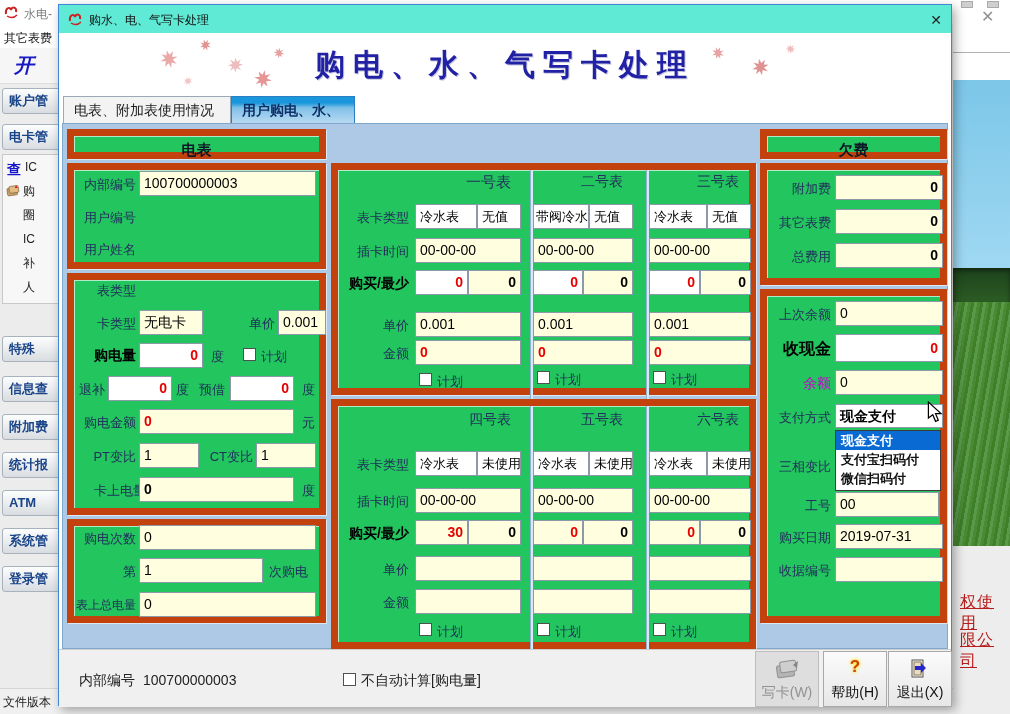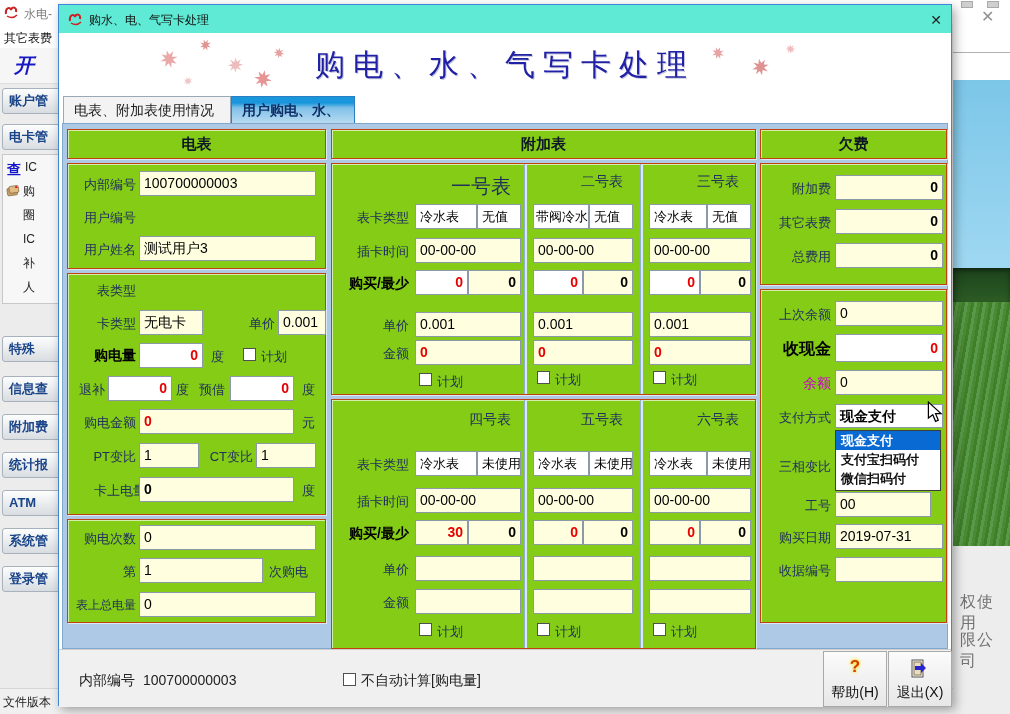--- a/index.html
+++ b/index.html
@@ -23,46 +23,46 @@
                font-size:12px; color:#222; line-height:26px; padding-left:3px; }
 
   
   #bg-right { left:953px; top:0; width:57px; height:714px; background:#fff; overflow:hidden; }
   .photo-sky  { left:0; top:80px;  width:57px; height:188px; background:linear-gradient(#7cc6e8,#9fd8f2); }
   .photo-tree { left:0; top:268px; width:57px; height:34px;  background:linear-gradient(#1c431c,#2c5c24);
                 box-shadow:inset 0 3px 4px rgba(0,0,0,.4); }
   .photo-grass{ left:0; top:302px; width:57px; height:244px;
                 background:repeating-linear-gradient(100deg,#3f7f28 0 3px,#58994a 3px 6px,#4a8a34 6px 9px); }
   .photo-gray { left:0; top:546px; width:57px; height:168px; background:#ededed; }
-  .copy-line  { font-size:16px; color:#737373; letter-spacing:1px; }
+  .copy-line  { font-size:16px; color:#b91c1c; letter-spacing:1px;text-decoration:underline; }
   .bg-x { color:#909090; font-size:16px; line-height:18px; }
   .frag { background:#cfcfcf; border:1px solid #aaa; }
 
   
   #dialog { left:58px; top:4px; width:894px; height:702px; background:#fff;
             border:1px solid #3f87d4; box-shadow:3px 4px 10px rgba(0,0,0,.35); }
   #dlg-titlebar { left:0; top:0; width:892px; height:28px; background:#5eead4; }
   #dlg-title { left:30px; top:7px; font-size:12px; color:#111; }
   .close-btn { width:26px; height:22px; text-align:center; line-height:22px; font-size:14px; color:#222; }
   #dlg-banner { left:0; top:28px; width:892px; height:62px; background:#fff; overflow:hidden; }
   #banner-title { left:0; top:12px; width:892px; text-align:center; font-family:"DejaVu Serif", serif;
-                  font-size:30px; font-weight:normal; color:#2121a6; letter-spacing:8px;
+                  font-size:30px; font-weight:bold; color:#2121a6; letter-spacing:8px;
                   text-shadow:1px 1px 0 #c8c8de; }
   .leaf { width:20px; height:20px; }
 
   #dlg-tabs { left:0; top:90px; width:892px; height:28px; background:#fff; }
   .tab { height:28px; line-height:26px; font-size:14px; padding:0 10px; border:1px solid #9aa8b8;
          border-bottom:none; color:#222; background:#f3f3f3; }
   .tab.active { background:linear-gradient(#1a97dc 0 6px, #7fc0e8 40%, #bcdcf2);
                 color:#0d2f66; font-weight:bold; border-color:#2a7fc0; }
 
   #dlg-content { left:3px; top:118px; width:886px; height:526px; background:#adc9e6; border:1px solid #7fa8cc; }
 
-  .grp { border:1px solid #c2410c; box-shadow:inset 1px 1px 0 rgba(255,255,255,.65), 1px 1px 0 rgba(255,255,255,.55);
-         background:#84cc16; }
+  .grp { border:7px solid #c2410c; box-shadow:inset 1px 1px 0 rgba(255,255,255,.65), 1px 1px 0 rgba(255,255,255,.55);
+         background:#22c55e; }
   .hdr { font-size:15px; font-weight:bold; color:#0d1626; text-align:center; line-height:28px; }
   .lbl { font-size:13px; color:#22305c; text-align:right; white-space:nowrap; }
   .lbl.b { font-size:14px; font-weight:bold; color:#000; }
   .lbl.mag { color:#cc00cc; }
   .fld { background:#ffffdf; border:1px solid #8b99a9; font-size:14px; line-height:23px; height:25px;
          padding:0 4px; color:#000; overflow:hidden; white-space:nowrap; }
   .fld.white { background:#fff; }
   .fld.red { color:#e60000; font-weight:bold; }
   .fld.right { text-align:right; }
   .fld.bold { font-weight:bold; }
@@ -198,21 +198,20 @@
 
   <div class="abs grp hdr" style="left:8px;top:124px;width:259px;height:30px">电表</div>
   <div class="abs grp" style="left:8px;top:158px;width:259px;height:106px"></div>
   <div class="abs grp" style="left:8px;top:268px;width:259px;height:242px"></div>
   <div class="abs grp" style="left:8px;top:514px;width:259px;height:104px"></div>
 
   <div class="abs lbl" style="left:10px;top:171px;width:67px">内部编号</div>
   <div class="abs fld" style="left:80px;top:166px;width:177px">100700000003</div>
   <div class="abs lbl" style="left:10px;top:204px;width:67px">用户编号</div>
   <div class="abs lbl" style="left:10px;top:236px;width:67px">用户姓名</div>
-  <div class="abs fld" style="left:80px;top:231px;width:177px">测试用户3</div>
 
   <div class="abs lbl" style="left:10px;top:277px;width:67px">表类型</div>
   <div class="abs lbl" style="left:10px;top:310px;width:67px">卡类型</div>
   <div class="abs fld" style="left:80px;top:305px;width:64px">无电卡</div>
   <div class="abs lbl" style="left:150px;top:310px;width:66px">单价</div>
   <div class="abs fld" style="left:219px;top:305px;width:48px">0.001</div>
   <div class="abs lbl b" style="left:10px;top:342px;width:67px">购电量</div>
   <div class="abs fld white red right" style="left:80px;top:338px;width:64px">0</div>
   <div class="abs cbl" style="left:152px;top:343px">度</div>
   <div class="abs cb" style="left:184px;top:343px"></div>
@@ -235,31 +234,30 @@
   <div class="abs cbl" style="left:243px;top:477px">度</div>
 
   <div class="abs lbl" style="left:10px;top:525px;width:67px">购电次数</div>
   <div class="abs fld" style="left:80px;top:520px;width:177px">0</div>
   <div class="abs lbl" style="left:10px;top:558px;width:67px">第</div>
   <div class="abs fld" style="left:80px;top:553px;width:124px">1</div>
   <div class="abs cbl" style="left:210px;top:558px">次购电</div>
   <div class="abs lbl" style="left:4px;top:592px;width:73px;font-size:12px">表上总电量</div>
   <div class="abs fld" style="left:80px;top:587px;width:177px">0</div>
 
-  <div class="abs grp hdr" style="left:272px;top:124px;width:425px;height:30px">附加表</div>
   <div class="abs grp" style="left:272px;top:158px;width:425px;height:232px">
     <div class="abs vsep" style="left:192px;top:0;height:230px"></div>
     <div class="abs vsep" style="left:308px;top:0;height:230px"></div>
   </div>
   <div class="abs grp" style="left:272px;top:394px;width:425px;height:250px">
     <div class="abs vsep" style="left:192px;top:0;height:248px"></div>
     <div class="abs vsep" style="left:308px;top:0;height:248px"></div>
   </div>
 
-  <div class="abs lbl" style="left:356px;top:168px;width:96px;font-size:20px">一号表</div>
+  <div class="abs lbl" style="left:356px;top:168px;width:96px;font-size:15px">一号表</div>
   <div class="abs lbl" style="left:474px;top:168px;width:90px;font-size:14px">二号表</div>
   <div class="abs lbl" style="left:590px;top:168px;width:90px;font-size:14px">三号表</div>
 
   <div class="abs lbl" style="left:278px;top:204px;width:72px">表卡类型</div>
   <div class="abs lbl" style="left:278px;top:238px;width:72px">插卡时间</div>
   <div class="abs lbl b" style="left:272px;top:270px;width:78px">购买/最少</div>
   <div class="abs lbl" style="left:278px;top:312px;width:72px">单价</div>
   <div class="abs lbl" style="left:278px;top:340px;width:72px">金额</div>
 
   <div class="abs fld white" style="left:356px;top:199px;width:62px;font-size:13px">冷水表</div>
@@ -347,21 +345,21 @@
   <div class="abs fld" style="left:776px;top:296px;width:108px">0</div>
   <div class="abs lbl b" style="left:702px;top:334px;width:70px;font-size:16px">收现金</div>
   <div class="abs fld white red right" style="left:776px;top:329px;width:108px;height:28px;line-height:26px">0</div>
   <div class="abs lbl mag" style="left:702px;top:370px;width:70px;font-size:14px">余额</div>
   <div class="abs fld" style="left:776px;top:365px;width:108px">0</div>
 
   <div class="abs lbl" style="left:702px;top:404px;width:70px">支付方式</div>
   <div class="abs fld white bold" style="left:776px;top:399px;width:108px;height:24px;line-height:22px">现金支付</div>
   <div class="abs lbl" style="left:702px;top:453px;width:70px">三相变比</div>
   <div class="abs lbl" style="left:730px;top:492px;width:42px">工号</div>
-  <div class="abs fld" style="left:776px;top:487px;width:96px">00</div>
+  <div class="abs fld" style="left:776px;top:487px;width:104px">00</div>
   <div class="abs lbl" style="left:702px;top:524px;width:70px">购买日期</div>
   <div class="abs fld" style="left:776px;top:519px;width:108px">2019-07-31</div>
   <div class="abs lbl" style="left:702px;top:557px;width:70px">收据编号</div>
   <div class="abs fld" style="left:776px;top:552px;width:108px"></div>
 
   <div class="abs" id="pay-list" style="left:776px;top:425px;width:106px;height:61px;z-index:5">
     <div class="pay-item sel">现金支付</div>
     <div class="pay-item">支付宝扫码付</div>
     <div class="pay-item">微信扫码付</div>
   </div>
@@ -369,20 +367,28 @@
   <svg class="abs" style="left:866px;top:396px;z-index:9" width="20" height="22" viewBox="0 0 14 20">
     <polygon points="1,1 1,15.5 5,12.5 7.5,18.5 10,17.5 7.5,11.5 12.5,11.5" fill="#fff" stroke="#000" stroke-width="1.1"></polygon>
   </svg>
 
   <div class="abs" id="dlg-bottom">
     <span class="abs" style="left:20px;top:22px;font-size:14px;color:#222">内部编号</span>
     <span class="abs" style="left:84px;top:22px;font-size:14px;color:#222">100700000003</span>
     <div class="abs cb" style="left:284px;top:23px;background:#fff"></div>
     <span class="abs" style="left:302px;top:22px;font-size:14px;color:#222">不自动计算[购电量]</span>
 
+    <div class="abs btn disabled" style="left:696px;top:1px">
+      <svg class="bicon" width="26" height="24" viewBox="0 0 26 24">
+        <rect x="3" y="8" width="17" height="12" rx="2" fill="#b98c52" stroke="#6e4e24" transform="rotate(-8 11 14)"></rect>
+        <rect x="6" y="4" width="16" height="11" rx="2" fill="#e2bd85" stroke="#6e4e24" transform="rotate(-8 14 9)"></rect>
+        <path d="M24 4 l-5 4 l4 3 z" fill="#dd1111"></path>
+      </svg>
+      <span class="blabel">写卡(W)</span>
+    </div>
     <div class="abs btn" style="left:764px;top:1px">
       <span class="bicon qmark">?</span>
       <span class="blabel">帮助(H)</span>
     </div>
     <div class="abs btn" style="left:829px;top:1px">
       <svg class="bicon" width="24" height="24" viewBox="0 0 24 24">
         <rect x="4" y="3" width="11" height="17" fill="#faf6ee" stroke="#555"></rect>
         <rect x="6" y="5" width="7" height="13" fill="#e8dcc4" stroke="#8a7a58"></rect>
         <path d="M22 9 l-6 0 l0 -3 l-5 5 l5 5 l0 -3 l6 0 z" fill="#2626cc" transform="rotate(180 14.5 11)"></path>
       </svg>

